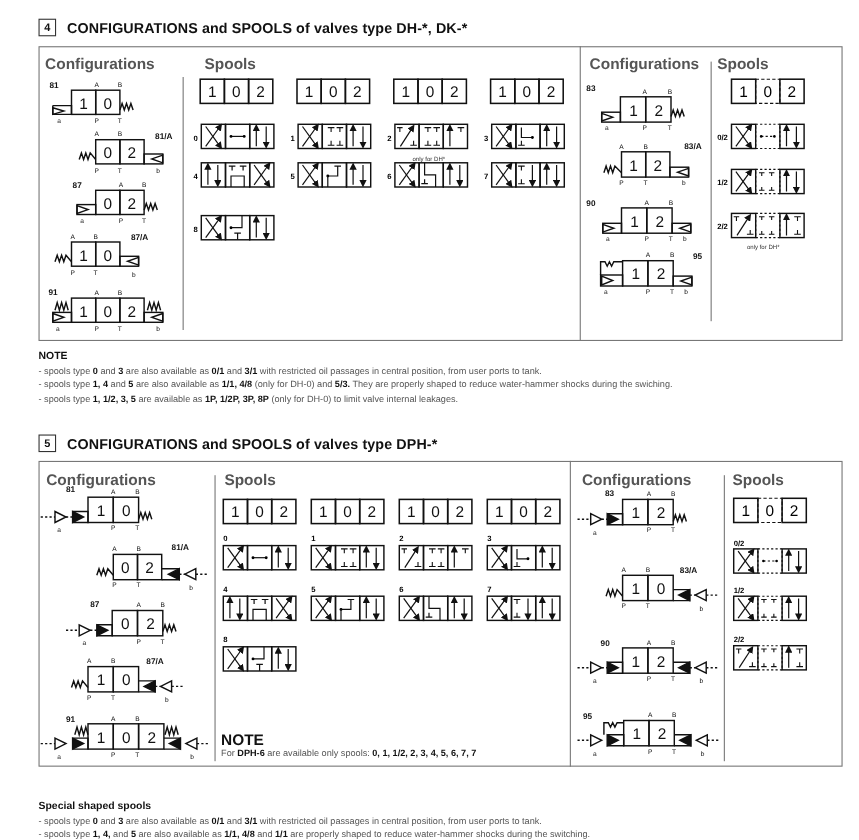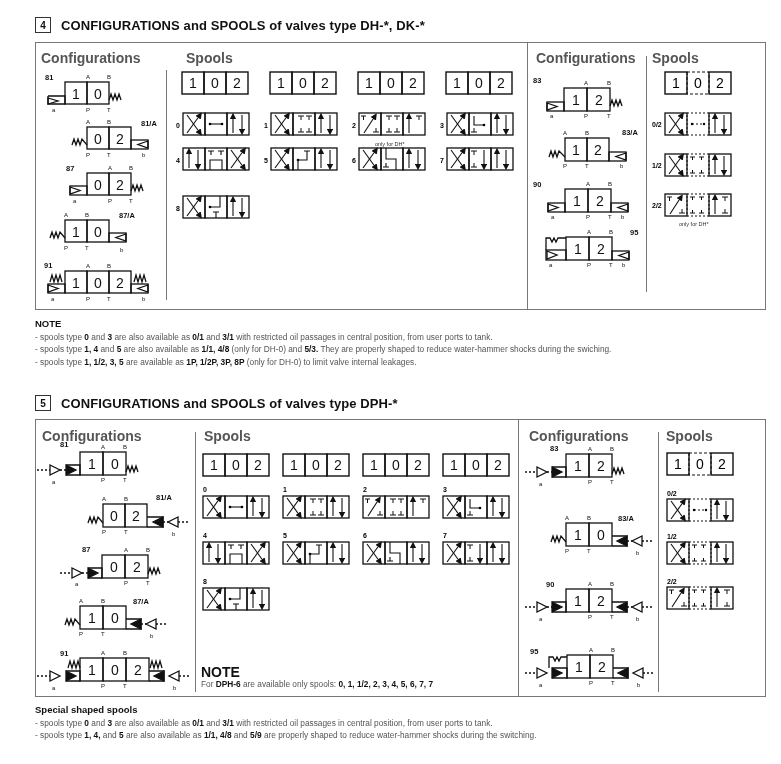--- a/index.html
+++ b/index.html
@@ -662,17 +662,17 @@
         <path d="M2,3 h5 M4.5,3 v4 M14,19 h6 M17,19 v-4" stroke="#111"></path>
         <rect x="22" width="22" height="22" fill="none" stroke="#111" stroke-dasharray="2,2"></rect>
         <path d="M25,3 h5 M27.5,3 v3 M34,3 h5 M36.5,3 v3 M25,19 h5 M27.5,19 v-3 M34,19 h5 M36.5,19 v-3" stroke="#111"></path>
         <rect x="44" width="22" height="22" fill="none" stroke="#111" stroke-width="1.3"></rect>
         <line x1="50" y1="20" x2="50" y2="3" stroke="#111" stroke-width="1.1" marker-end="url(#ah)"></line>
         <path d="M57,3 h6 M60,3 v4 M57,19 h6 M60,19 v-4" stroke="#111"></path>
       </g>
   </g>
 </svg>
 
-<div class="notes" style="top:703px;width:740px;">
+<div class="notes" style="top:726px;width:740px;">
   <div class="nt">Special shaped spools</div>
   <div>- spools type <b>0</b> and <b>3</b> are also available as <b>0/1</b> and <b>3/1</b> with restricted oil passages in central position, from user ports to tank.</div>
-  <div>- spools type <b>1, 4,</b> and <b>5</b> are also available as <b>1/1, 4/8</b> and <b>5/9</b> are properly shaped to reduce water-hammer shocks during the switching.</div>
+  <div>- spools type <b>1, 4,</b> and <b>5</b> are also available as <b>1/1, 4/8</b> and <b>1/1</b> are properly shaped to reduce water-hammer shocks during the switching.</div>
 </div>
 
 </body></html>

